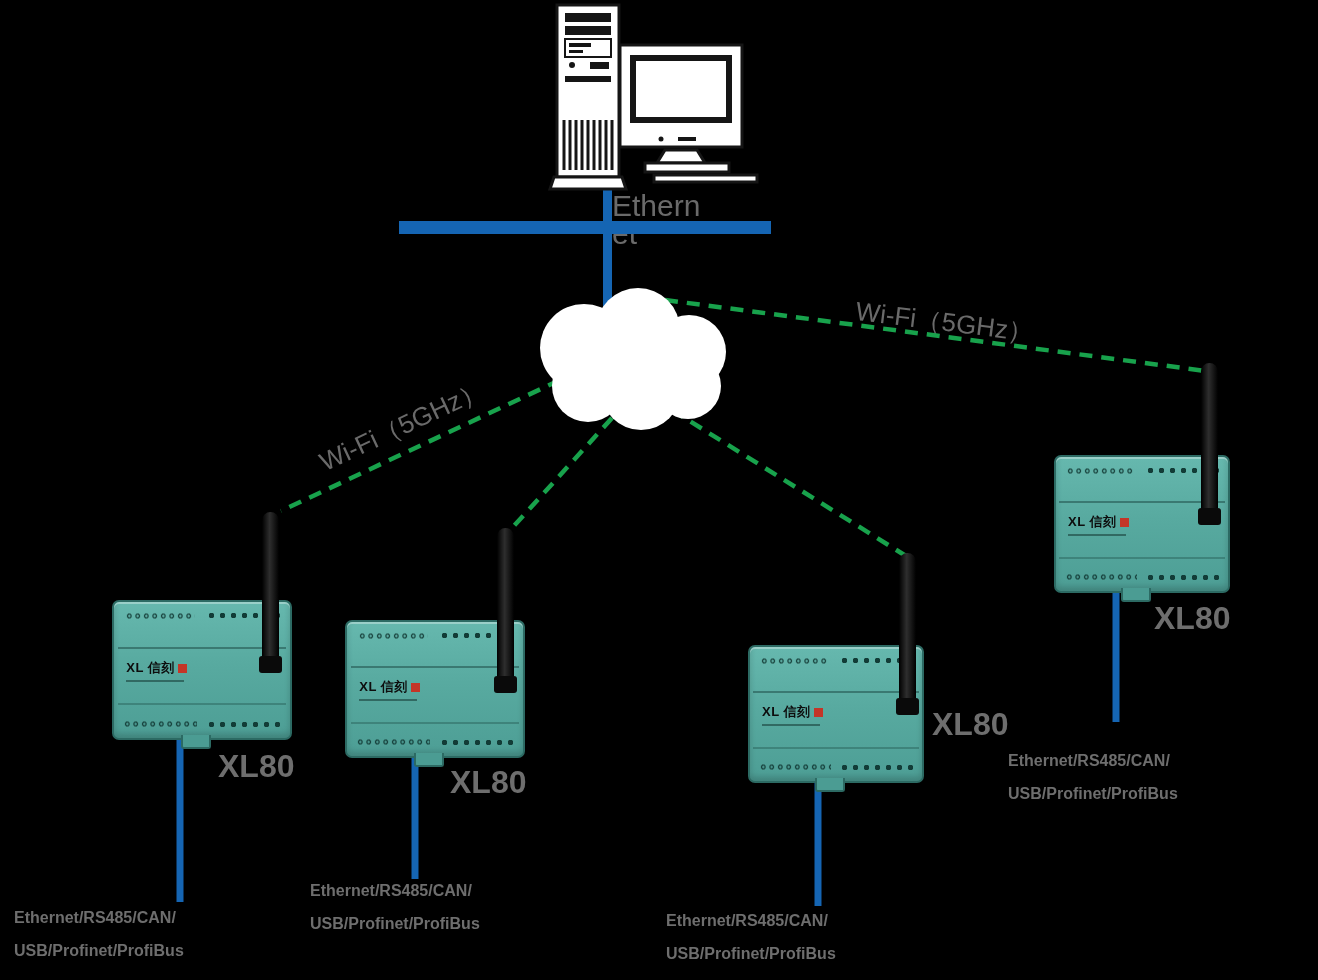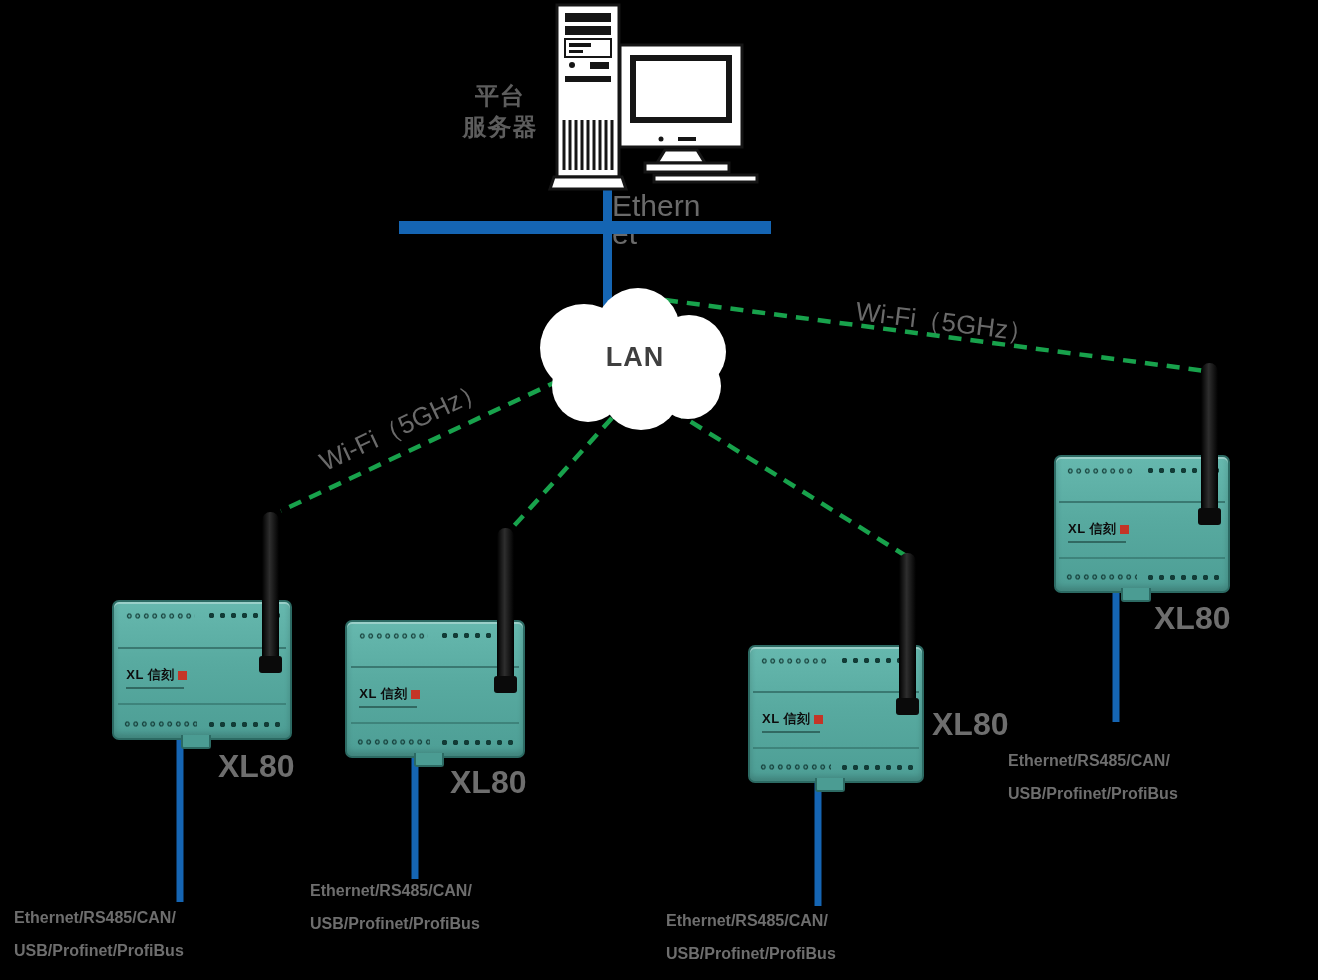--- a/index.html
+++ b/index.html
@@ -66,21 +66,21 @@
     background-image:radial-gradient(circle,#123c37 2.6px,rgba(18,60,55,0) 3px);
     background-size:11px 11px;background-position:0 50%;
   }
   .dots.tl{left:6%;top:6%;width:40%;}
   .dots.tr{left:52%;top:5%;width:43%;height:13px;}
   .dots.bl{left:5%;bottom:6%;width:42%;}
   .dots.br{left:52%;bottom:5%;width:43%;height:13px;}
   .device-logo{
     position:absolute;left:7%;top:42%;
     color:#0d0d0d;font-size:13px;font-weight:700;letter-spacing:.5px;
-    white-space:nowrap;z-index:2;margin-top:7px;
+    white-space:nowrap;z-index:2;
   }
   .logo-mark{
     display:inline-block;width:9px;height:9px;margin-left:3px;
     background:#c43527;vertical-align:middle;
   }
   .device-logo::after{ 
     content:"";display:block;width:58px;height:2px;margin-top:3px;
     background:rgba(20,55,50,.55);
   }
   .din-clip{
@@ -161,27 +161,22 @@
     <svg width="218" height="148" viewBox="0 0 218 148">
       <g fill="#ffffff">
         <circle cx="58" cy="62" r="44"></circle>
         <circle cx="112" cy="44" r="42"></circle>
         <circle cx="163" cy="66" r="37"></circle>
         <circle cx="62" cy="100" r="36"></circle>
         <circle cx="115" cy="104" r="40"></circle>
         <circle cx="162" cy="100" r="33"></circle>
       </g>
     </svg>
-    <span class="abs lan-label">LAN</span>
-  </div>
-
-  <div class="abs server-label">
-    <span>平台</span><br>
-    <span>服务器</span>
-  </div>
+  </div>
+
   <div class="abs ethernet-label">Ethernet</div>
   <div class="abs wifi-label right">Wi-Fi（5GHz）</div>
   <div class="abs wifi-label left">Wi-Fi（5GHz）</div>
 
   <div class="abs antenna" style="left:262px;top:512px;height:152px;"></div>
   <div class="abs device-body" style="left:112px;top:600px;width:176px;height:136px;">
     <div class="dots rings tl"></div>
     <div class="dots solid tr"></div>
     <div class="device-logo"><span>XL 信刻</span><span class="logo-mark"></span></div>
     <div class="dots rings bl"></div>

